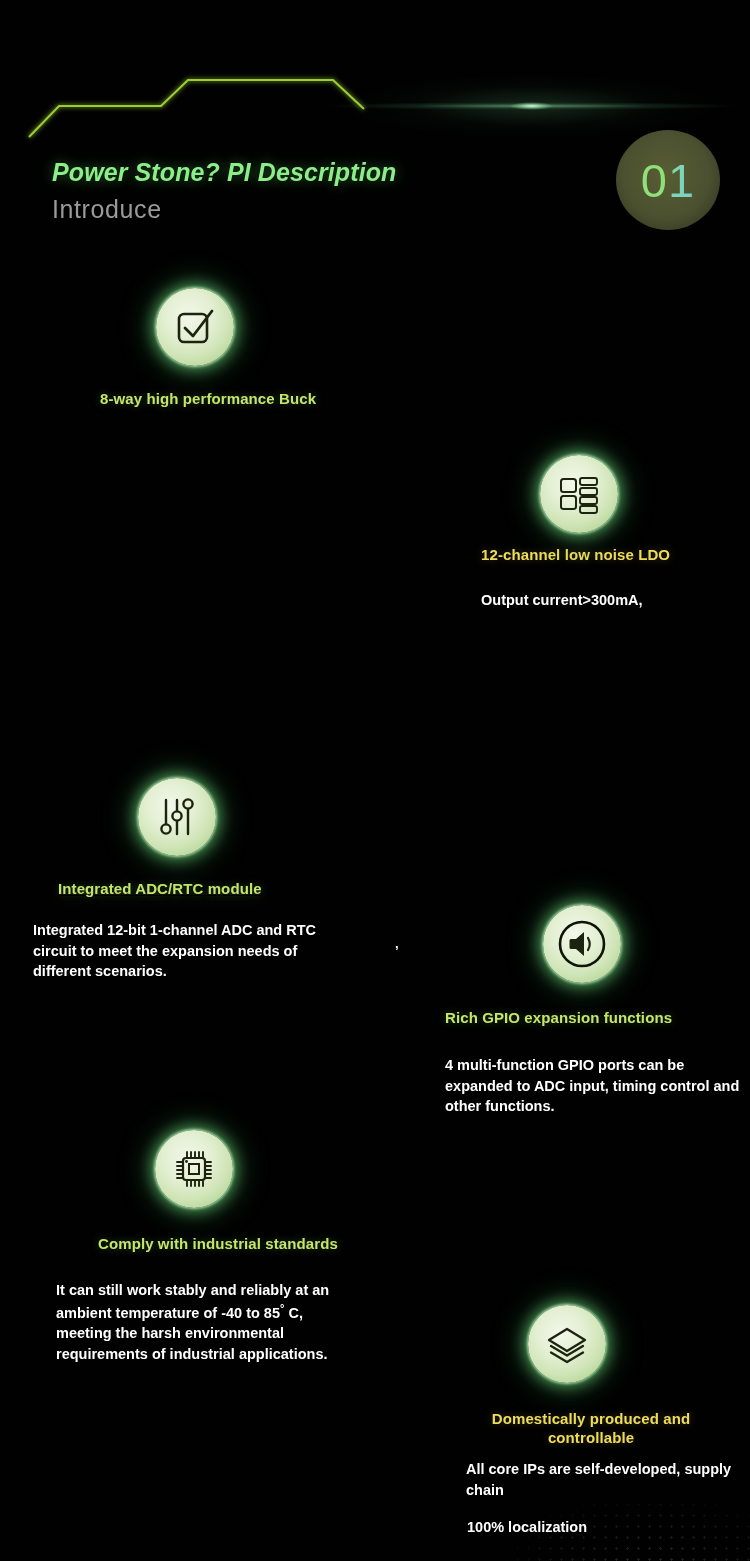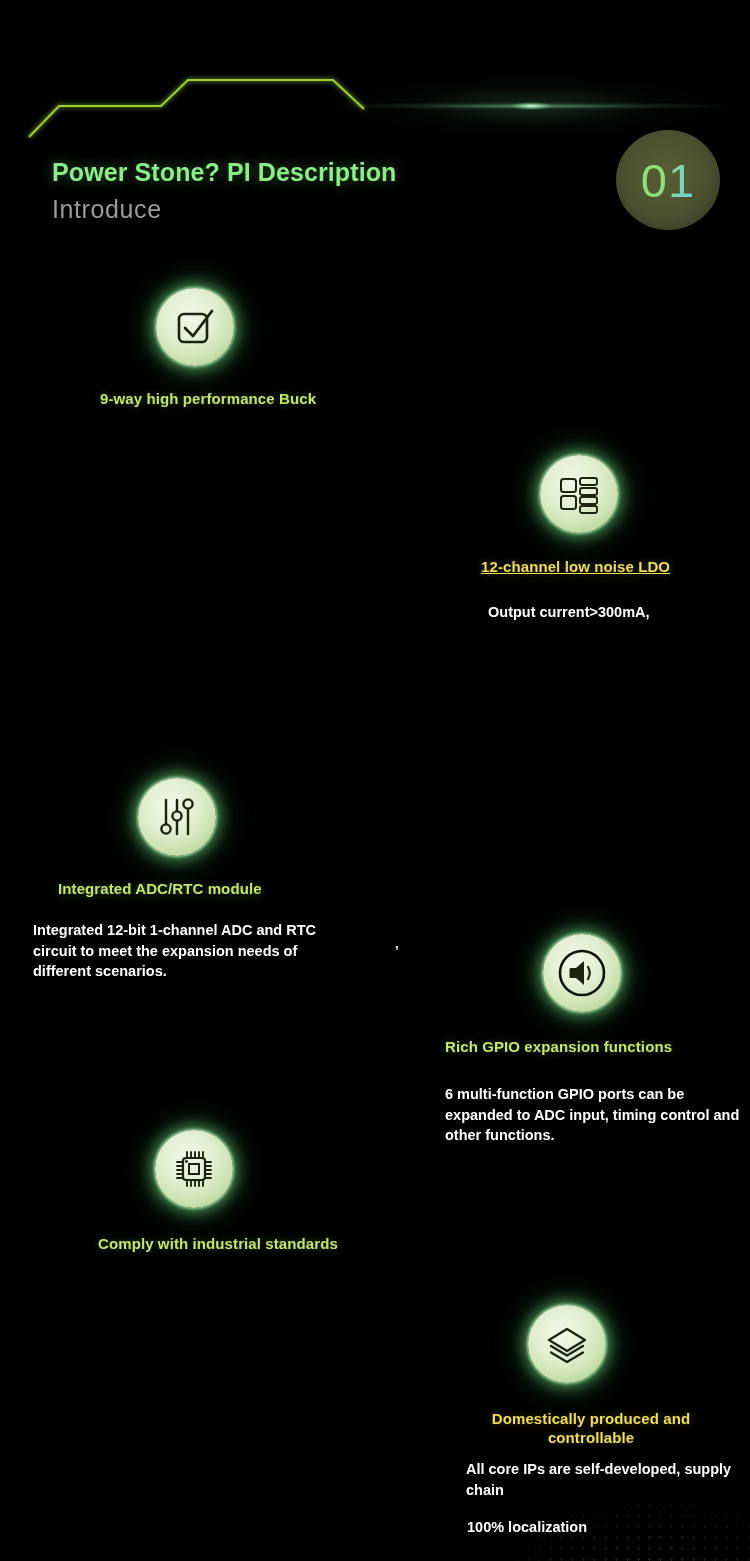--- a/index.html
+++ b/index.html
@@ -35,20 +35,21 @@
 
   
   .header { position:absolute; left:0; top:0; width:750px; height:265px; }
 
   .title-block { position:absolute; left:52px; top:158px; }
   .slide-title {
     font-size:25px; font-weight:bold; letter-spacing:.1px;
     color:#8CEE88;
     text-shadow:0 0 14px rgba(110,230,110,.45);
     white-space:nowrap;
+    font-style:italic;
   }
   .slide-subtitle {
     margin-top:8px;
     font-size:25px; font-weight:normal; letter-spacing:.6px;
     color:#9a9a9a;
   }
 
   .badge {
     position:absolute; left:616px; top:130px; width:104px; height:100px;
     border-radius:50%;
@@ -95,29 +96,29 @@
   }
 
   
   #f-buck      { left:48px;  top:288px;  width:330px; }
   #f-buck .icon-wrap { margin-left:108px; }
   #f-buck .feature-title { margin-top:23px; margin-left:52px; }
   #f-buck .feature-body  { margin-top:26px; margin-left:4px; width:285px; }
 
   #f-ldo       { left:476px; top:455px;  width:268px; }
   #f-ldo .icon-wrap { margin-left:64px; }
-  #f-ldo .feature-title { margin-top:24px; margin-left:5px;text-decoration:underline; }
-  #f-ldo .feature-body  { margin-top:22px; margin-left:12px; width:260px; }
+  #f-ldo .feature-title { margin-top:12px; margin-left:5px; }
+  #f-ldo .feature-body  { margin-top:22px; margin-left:5px; width:260px; }
 
   #f-adc       { left:90px;  top:778px;  width:320px;text-decoration:underline; }
   #f-adc .icon-wrap { margin-left:48px; }
   #f-adc .feature-title { margin-top:23px; margin-left:-32px; }
   #f-adc .feature-body  { margin-top:22px; margin-left:-57px; width:310px; }
 
-  #f-gpio      { left:442px; top:934px;  width:300px; }
+  #f-gpio      { left:442px; top:905px;  width:300px; }
   #f-gpio .icon-wrap { margin-left:101px; }
   #f-gpio .feature-title { margin-top:25px; margin-left:3px; }
   #f-gpio .feature-body  { margin-top:28px; margin-left:3px; width:298px; }
 
   #f-industrial{ left:48px;  top:1130px; width:320px; }
   #f-industrial .icon-wrap { margin-left:107px; }
   #f-industrial .feature-title { margin-top:26px; margin-left:50px; }
   #f-industrial .feature-body  { margin-top:27px; margin-left:8px; width:300px; }
 
   #f-domestic  { left:464px; top:1305px; width:280px; }
@@ -179,21 +180,21 @@
 <div class="feature" id="f-buck">
   <div class="icon-wrap">
     <div class="icon-circle"></div>
     <div class="icon-glyph">
       <svg width="46" height="46" viewBox="0 0 46 46">
         <rect x="7" y="10" width="28" height="28" rx="5" ry="5" fill="none" stroke="#1c2410" stroke-width="2.6"></rect>
         <path d="M13 24 L21 32 L40 7" fill="none" stroke="#1c2410" stroke-width="2.8" stroke-linecap="round" stroke-linejoin="round"></path>
       </svg>
     </div>
   </div>
-  <div class="feature-title">9-way high performance Buck</div>
+  <div class="feature-title">8-way high performance Buck</div>
 </div>
 
 <div class="feature" id="f-ldo">
   <div class="icon-wrap">
     <div class="icon-circle"></div>
     <div class="icon-glyph">
       <svg width="44" height="44" viewBox="0 0 44 44">
         <rect x="4" y="7" width="15" height="13" rx="2.5" fill="none" stroke="#1c2410" stroke-width="2"></rect>
         <rect x="4" y="24" width="15" height="13" rx="2.5" fill="none" stroke="#1c2410" stroke-width="2"></rect>
         <rect x="23" y="6" width="17" height="7" rx="2.2" fill="none" stroke="#1c2410" stroke-width="1.9"></rect>
@@ -232,21 +233,21 @@
     <div class="icon-circle"></div>
     <div class="icon-glyph">
       <svg width="60" height="60" viewBox="0 0 60 60">
         <circle cx="30" cy="30" r="22" fill="none" stroke="#0f1408" stroke-width="2.6"></circle>
         <path d="M24 25 H19 a1.5 1.5 0 0 0 -1.5 1.5 v7 a1.5 1.5 0 0 0 1.5 1.5 h5 l8 7 V18 z" fill="#1c2410"></path>
         <path d="M36 24 q3.5 6 0 12" fill="none" stroke="#1c2410" stroke-width="2.2" stroke-linecap="round"></path>
       </svg>
     </div>
   </div>
   <div class="feature-title">Rich GPIO expansion functions</div>
-  <div class="feature-body">6 multi-function GPIO ports can be expanded to ADC input, timing control and other functions.</div>
+  <div class="feature-body">4 multi-function GPIO ports can be expanded to ADC input, timing control and other functions.</div>
 </div>
 
 <div class="feature" id="f-industrial">
   <div class="icon-wrap">
     <div class="icon-circle"></div>
     <div class="icon-glyph">
       <svg width="48" height="48" viewBox="0 0 48 48">
         <rect x="13" y="13" width="22" height="22" rx="3" fill="none" stroke="#1c2410" stroke-width="2.2"></rect>
         <rect x="19" y="19" width="10" height="10" fill="none" stroke="#1c2410" stroke-width="2"></rect>
         <circle cx="16.5" cy="16.5" r="1.4" fill="#1c2410"></circle>
@@ -269,20 +270,21 @@
           <line x1="36" y1="17" x2="41" y2="17"></line>
           <line x1="36" y1="21" x2="41" y2="21"></line>
           <line x1="36" y1="25" x2="41" y2="25"></line>
           <line x1="36" y1="29" x2="41" y2="29"></line>
           <line x1="36" y1="33" x2="41" y2="33"></line>
         </g>
       </svg>
     </div>
   </div>
   <div class="feature-title">Comply with industrial standards</div>
+  <div class="feature-body"><span>It can still work stably and reliably at an ambient temperature of -40 to 85</span><span class="deg">°</span><span> C, meeting the harsh environmental requirements of industrial applications.</span></div>
 </div>
 
 <div class="feature" id="f-domestic">
   <div class="icon-wrap">
     <div class="icon-circle"></div>
     <div class="icon-glyph">
       <svg width="46" height="46" viewBox="0 0 46 46">
         <path d="M23 8 L41 19 L23 30 L5 19 Z" fill="none" stroke="#1c2410" stroke-width="2.3" stroke-linejoin="round"></path>
         <path d="M7 25 L23 34.5 L39 25" fill="none" stroke="#1c2410" stroke-width="2.3" stroke-linejoin="round" stroke-linecap="round"></path>
         <path d="M7 31.5 L23 41 L39 31.5" fill="none" stroke="#1c2410" stroke-width="2.3" stroke-linejoin="round" stroke-linecap="round"></path>

